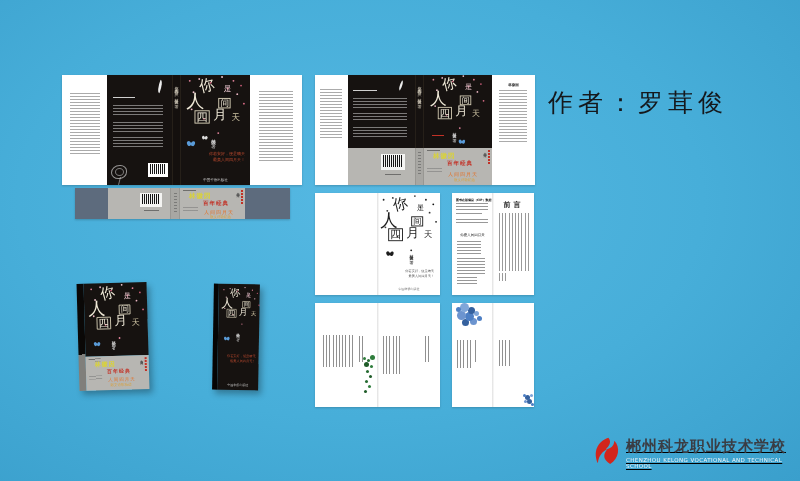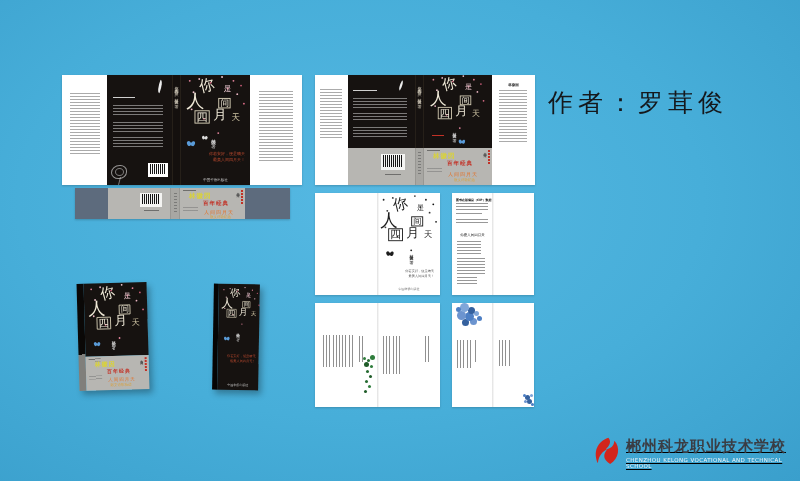--- a/index.html
+++ b/index.html
@@ -396,20 +396,25 @@
     <span class="cip-head">图书在版编目（CIP）数据</span>
     <div class="ln" style="left:4px;top:10px;width:32px;height:7px;color:#444"></div>
     <div class="ln" style="left:4px;top:20px;width:26px;height:3px;color:#444"></div>
     <div class="ln" style="left:4px;top:26px;width:32px;height:6px;color:#444"></div>
     <span class="cr-title">你是人间四月天</span>
     <div class="ln" style="left:5px;top:48px;width:24px;height:14px;color:#444"></div>
     <div class="ln" style="left:5px;top:65px;width:28px;height:16px;color:#444"></div>
     <div class="ln" style="left:5px;top:84px;width:20px;height:8px;color:#444"></div>
   </div>
 
+  <div style="position:absolute;left:41px;top:0;width:41px;height:102px">
+    <span class="preface-h">前言</span>
+    <div class="vln" style="left:6px;top:20px;width:30px;height:58px;color:#333"></div>
+    <div class="vln" style="left:6px;top:80px;width:10px;height:8px;color:#333"></div>
+  </div>
 </div>
 
 <div class="page-pair" style="left:315px;top:303px;width:125px;height:104px">
   <div class="gutter"></div>
   <div style="position:absolute;left:0;top:0;width:63px;height:104px">
     <div class="vln" style="left:8px;top:32px;width:30px;height:32px;color:#222"></div>
     <div class="vln" style="left:44px;top:33px;width:4px;height:26px;color:#222"></div>
     <i class="plant" style="left:48px;top:54px"></i>
   </div>
   <div style="position:absolute;left:63px;top:0;width:62px;height:104px">

